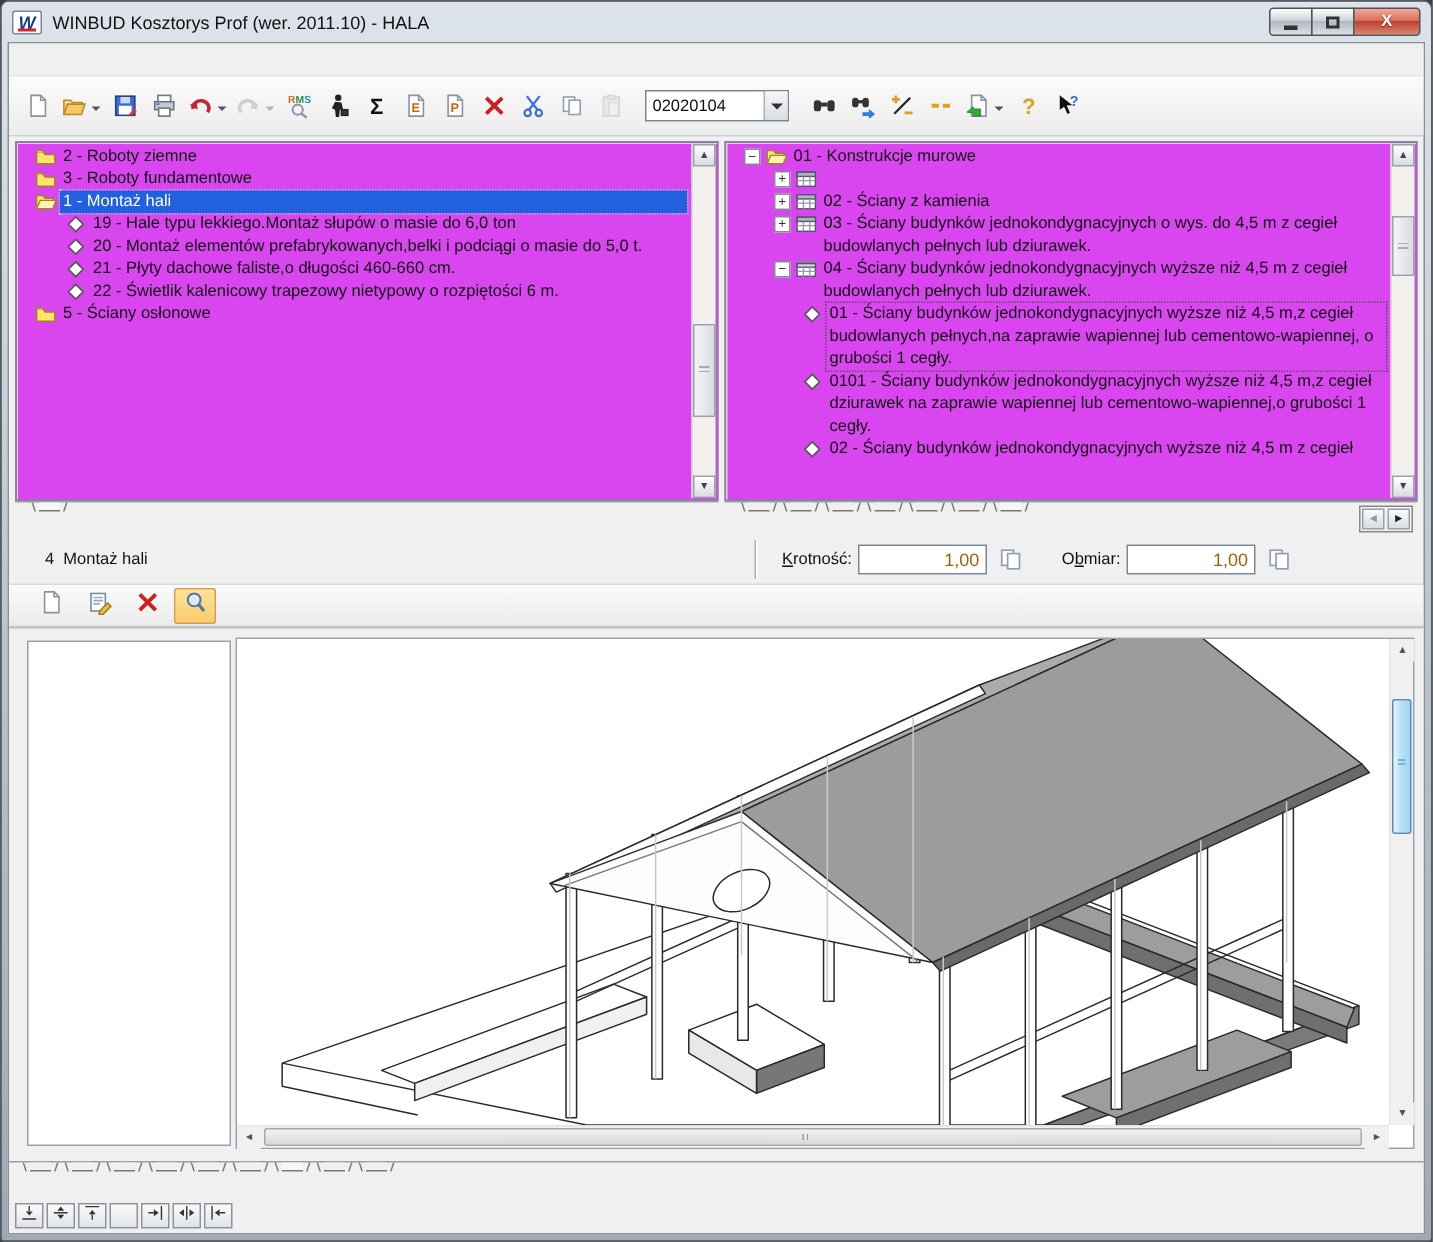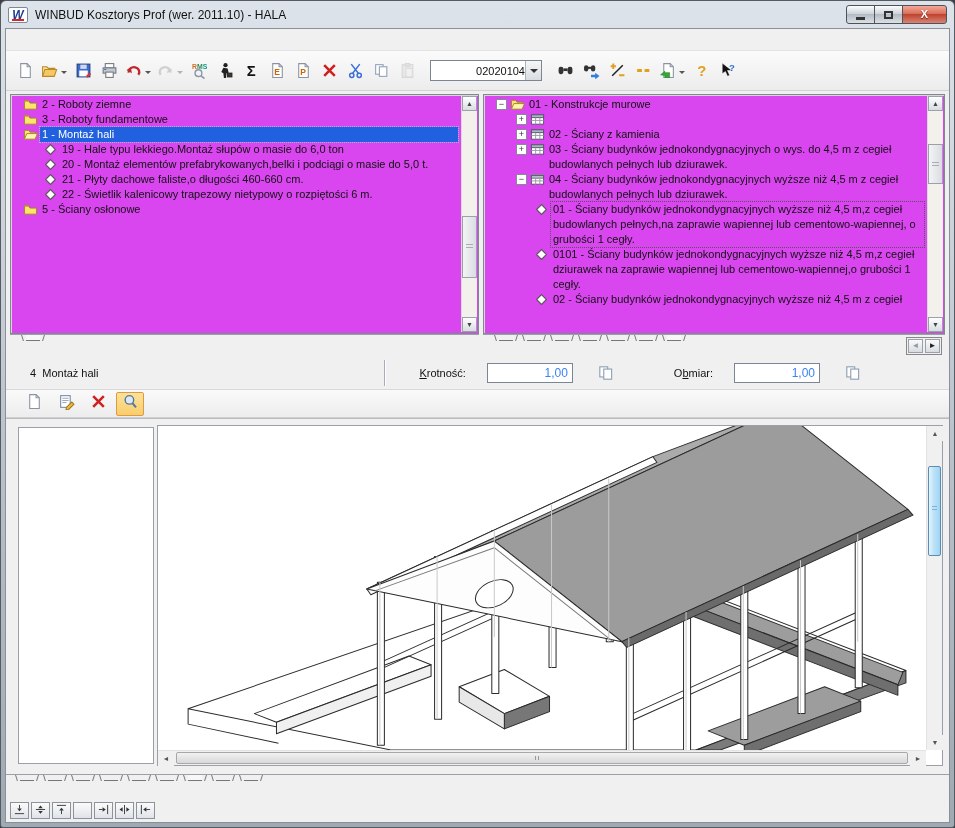--- a/index.html
+++ b/index.html
@@ -24,21 +24,21 @@
   .menubar{position:absolute;left:0;right:0;top:0;height:22px;background:#f0f0f0;display:flex;align-items:center;padding-left:4px;border-bottom:1px solid #e3e3e3;}
   .menu-item{font-size:12px;color:#111;padding:2px 10px;cursor:default;}
   
   .toolbar{position:absolute;left:0;right:0;top:22px;height:40px;background:linear-gradient(#fbfbfb,#ececec);border-bottom:1px solid #d2d2d2;display:flex;align-items:center;padding:0 6px;}
   .tbtn{height:28px;min-width:26px;display:flex;align-items:center;justify-content:center;padding:0 2px;border:1px solid transparent;border-radius:2px;}
   .tbtn .icon-slot{width:17px;height:17px;display:inline-block;}
   .tbtn .icon-slot svg{width:17px;height:17px;}
   .tbtn .dd{display:none;}
   .tbtn.dropdown .dd{display:inline-block;width:0;height:0;border:3px solid transparent;border-top-color:#555;margin-left:3px;margin-top:6px;}
   .tbtn.disabled{opacity:.4;filter:grayscale(1);}
-  .combo{width:112px;height:21px;border:1px solid #7b8694;background:#fff;display:flex;align-items:center;margin:0 10px;text-align:right;}
+  .combo{width:96px;height:21px;border:1px solid #7b8694;background:#fff;display:flex;align-items:center;margin:0 10px;}
   .combo-val{flex:1;font-size:11px;padding-left:4px;color:#111;}
   .combo-btn{width:16px;height:100%;background:linear-gradient(#f6f6f6,#d9dde2);border-left:1px solid #aab2bc;display:flex;align-items:center;justify-content:center;}
   .caret{width:0;height:0;border:4px solid transparent;border-top-color:#333;margin-top:4px;}
   
   .panel{position:absolute;top:65px;}
   .panel-left{left:4px;width:469px;height:262px;}
   .panel-right{left:477px;right:4px;height:262px;}
   .treebox{position:absolute;left:0;right:0;top:0;bottom:22px;background:#d946ef;border:1px solid #828790;box-shadow:inset 1px 1px 0 #d7d7d7;overflow:hidden;padding:2px 18px 2px 10px;}
   .trow{display:flex;align-items:flex-start;font-size:11px;line-height:15px;color:#111;padding:0 2px;}
   .trow .ticon{flex:0 0 17px;height:14px;margin-top:1px;}
@@ -62,24 +62,24 @@
   .tab::before,.tab::after{content:'';position:absolute;top:0;bottom:-1px;width:1px;background:#777;}
   .tab::before{left:-4px;transform:skewX(18deg);}
   .tab::after{right:-4px;transform:skewX(-18deg);}
   .tab.active{font-weight:bold;color:#cc0000;background:#f7f7f7;}
   .spinbox{position:absolute;right:3px;top:3px;display:flex;border:1px solid #888;}
   .spinbtn{width:15px;height:14px;background:linear-gradient(#fafafa,#d8dde2);border:1px solid #9aa1aa;margin:1px;font-size:8px;line-height:12px;text-align:center;}
   .spinbtn.prev{color:#999;} .spinbtn.next{color:#222;}
   
   .statusrow{position:absolute;left:0;right:0;top:327px;height:34px;display:flex;align-items:center;padding:0 24px;border-bottom:1px solid #d8d8d8;}
   .element-text{font-size:11px;color:#111;white-space:pre;}
-  .krotgroup{margin-left:auto;display:flex;align-items:center;gap:21px;padding-right:60px;}
+  .krotgroup{margin-left:auto;display:flex;align-items:center;gap:4px;padding-right:60px;}
   .vsep{width:2px;height:26px;border-left:1px solid #aab;border-right:1px solid #fff;margin-right:12px;}
   .fldlabel{font-size:11px;color:#111;}
-  .fldinput{width:86px;height:20px;border:1px solid #7b8694;font-size:12px;text-align:right;color:#3b82f6;padding:0 4px;font-family:"Liberation Sans",sans-serif;background:#fff;}
+  .fldinput{width:86px;height:20px;border:1px solid #7b8694;font-size:12px;text-align:right;color:#a16207;padding:0 4px;font-family:"Liberation Sans",sans-serif;background:#fff;}
   .copybtn{width:24px;height:22px;border:none;background:transparent;display:flex;align-items:center;justify-content:center;}
   .copybtn svg{width:18px;height:18px;}
   
   .drawtoolbar{position:absolute;left:0;right:0;top:361px;height:28px;background:linear-gradient(#fafafa,#ececec);border-bottom:1px solid #cfcfcf;display:flex;align-items:center;padding-left:14px;gap:4px;}
   .dbtn{width:28px;height:24px;display:flex;align-items:center;justify-content:center;border:1px solid transparent;border-radius:2px;}
   .dbtn svg{width:17px;height:17px;}
   .dbtn.active{background:linear-gradient(#fde29a,#f9cd6d);border:1px solid #e09a3e;}
   
   .drawregion{position:absolute;left:0;right:0;top:389px;height:356px;background:#f0f0f0;border-top:1px solid #bbb;}
   .drawlist{position:absolute;left:12px;top:8px;width:136px;bottom:10px;background:#fff;border:1px solid #9aa0a8;}

